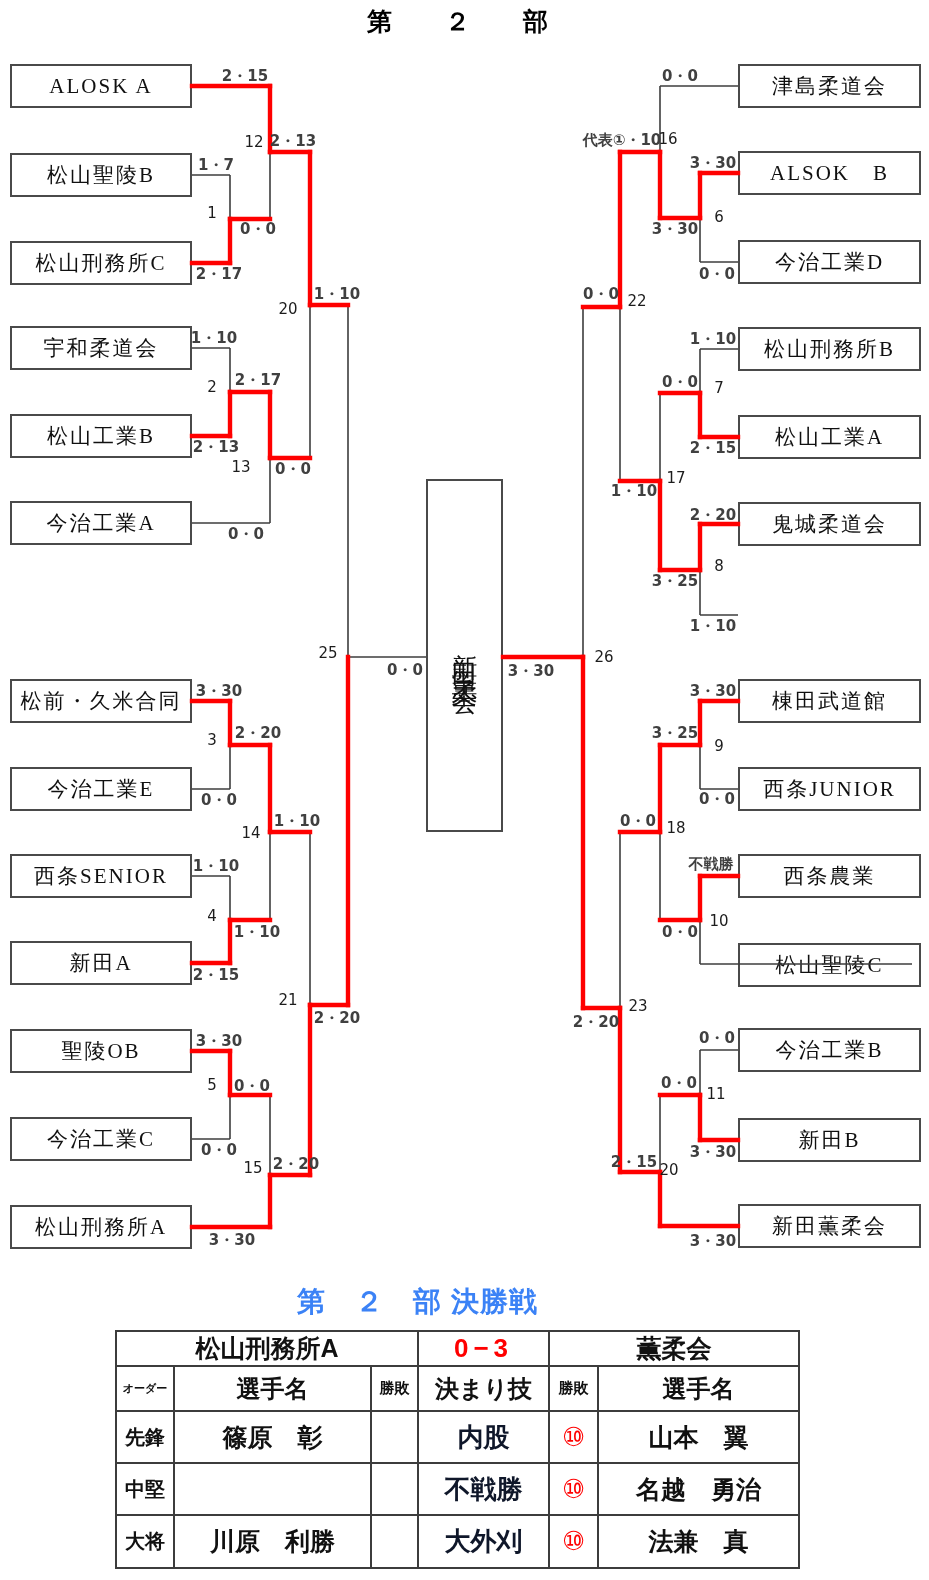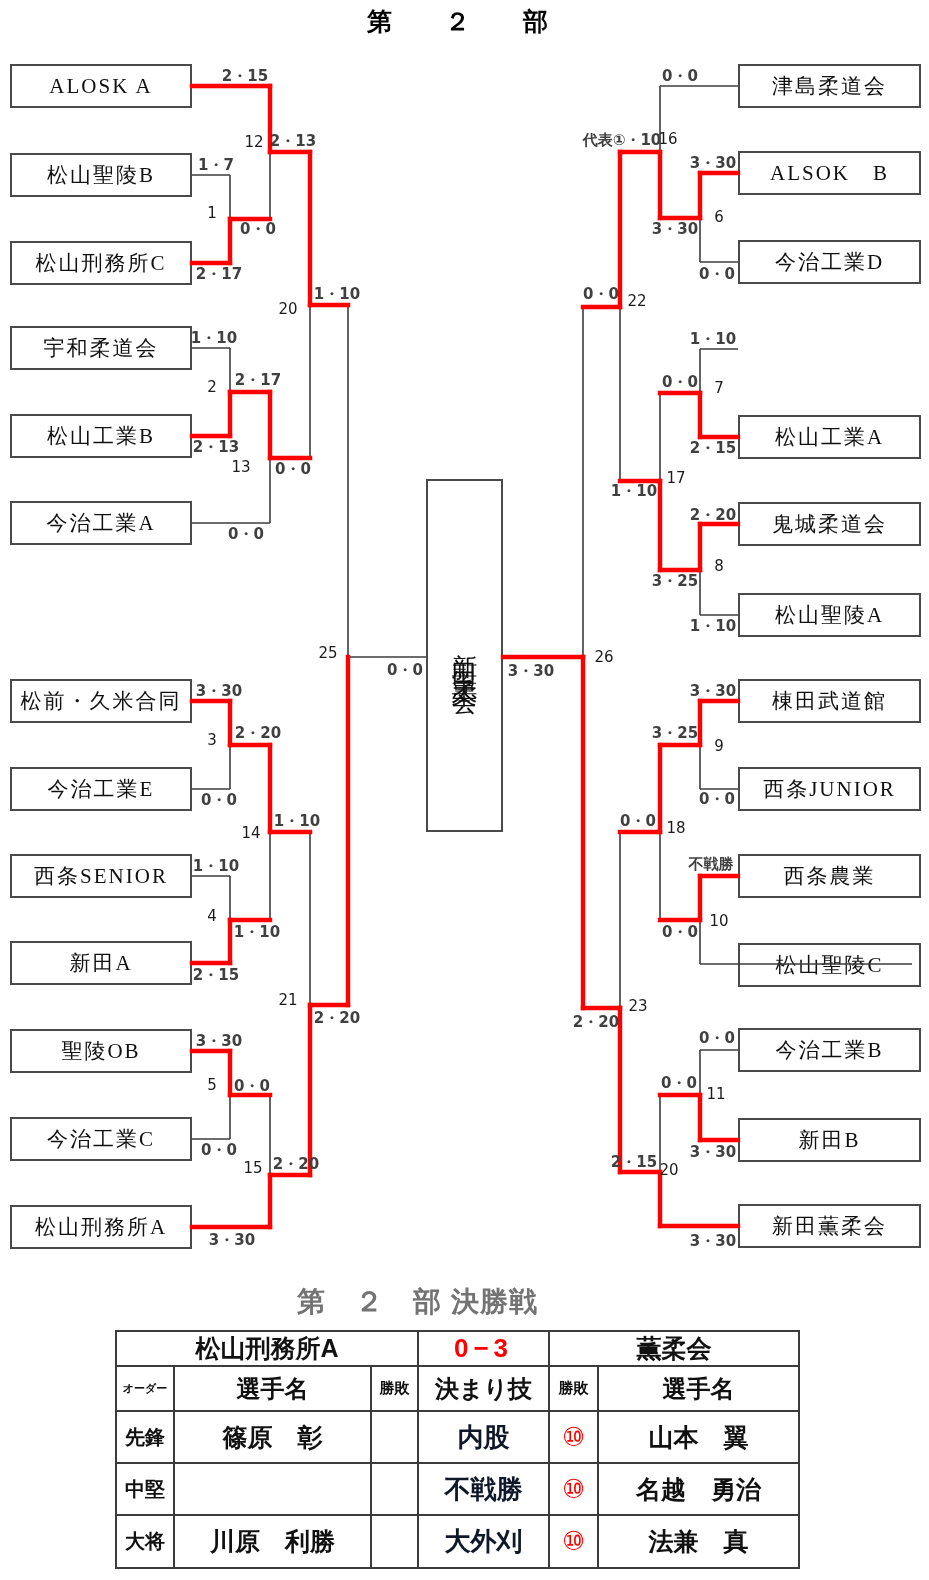--- a/index.html
+++ b/index.html
@@ -18,21 +18,21 @@
   .champ span{writing-mode:vertical-rl;text-orientation:upright;font-size:26px;letter-spacing:9px;
               font-family:"Liberation Serif","DejaVu Serif",serif;color:#101010;}
   svg.lines{position:absolute;left:0;top:0;pointer-events:none;}
   .bk{stroke:#3d3d3d;stroke-width:1.6;}
   .rd{stroke:#ff0000;stroke-width:4.4;stroke-linecap:square;}
   .score{position:absolute;transform:translate(-50%,-50%);color:#404040;font-weight:bold;
          font-size:15px;white-space:nowrap;font-family:"DejaVu Sans",sans-serif;}
   .mnum{position:absolute;transform:translate(-50%,-50%);color:#1c1c1c;font-size:15px;
         white-space:nowrap;font-family:"DejaVu Sans",sans-serif;}
   .title-final{position:absolute;left:285px;top:1283px;width:265px;text-align:center;
-               font-size:28px;font-weight:bold;letter-spacing:1px;color:#737373;white-space:nowrap;}
+               font-size:28px;font-weight:bold;letter-spacing:1px;color:#3b82f6;white-space:nowrap;}
   table.ftable{position:absolute;left:115px;top:1330px;border-collapse:collapse;table-layout:fixed;
                width:683px;background:#fff;}
   table.ftable td{border:2px solid #3c3c3c;text-align:center;vertical-align:middle;padding:0;
                   overflow:hidden;white-space:nowrap;}
   .cell-team{font-size:25px;font-weight:600;}
   .cell-score{font-size:26px;font-weight:bold;color:#ff0000;letter-spacing:5px;}
   .cell-order-h{font-size:11px;font-weight:600;}
   .cell-h{font-size:24px;font-weight:600;}
   .cell-sh{font-size:15px;font-weight:600;}
   .cell-order{font-size:20px;font-weight:600;}
@@ -57,23 +57,23 @@
   <div class="tbox l" style="top:767px">今治工業E</div>
   <div class="tbox l" style="top:854px">西条SENIOR</div>
   <div class="tbox l" style="top:941px">新田A</div>
   <div class="tbox l" style="top:1029px">聖陵OB</div>
   <div class="tbox l" style="top:1117px">今治工業C</div>
   <div class="tbox l" style="top:1205px">松山刑務所A</div>
 
   <div class="tbox r" style="top:64px">津島柔道会</div>
   <div class="tbox r" style="top:151px">ALSOK　B</div>
   <div class="tbox r" style="top:240px">今治工業D</div>
+  <div class="tbox r" style="top:327px">松山刑務所B</div>
   <div class="tbox r" style="top:415px">松山工業A</div>
   <div class="tbox r" style="top:502px">鬼城柔道会</div>
-  <div class="tbox r" style="top:593px">松山聖陵A</div>
   <div class="tbox r" style="top:679px">棟田武道館</div>
   <div class="tbox r" style="top:767px">西条JUNIOR</div>
   <div class="tbox r" style="top:854px">西条農業</div>
   <div class="tbox r" style="top:943px">松山聖陵C</div>
   <div class="tbox r" style="top:1028px">今治工業B</div>
   <div class="tbox r" style="top:1118px">新田B</div>
   <div class="tbox r" style="top:1204px">新田薫柔会</div>
 
   <div class="champ">
     <span>新田薫柔会</span>

